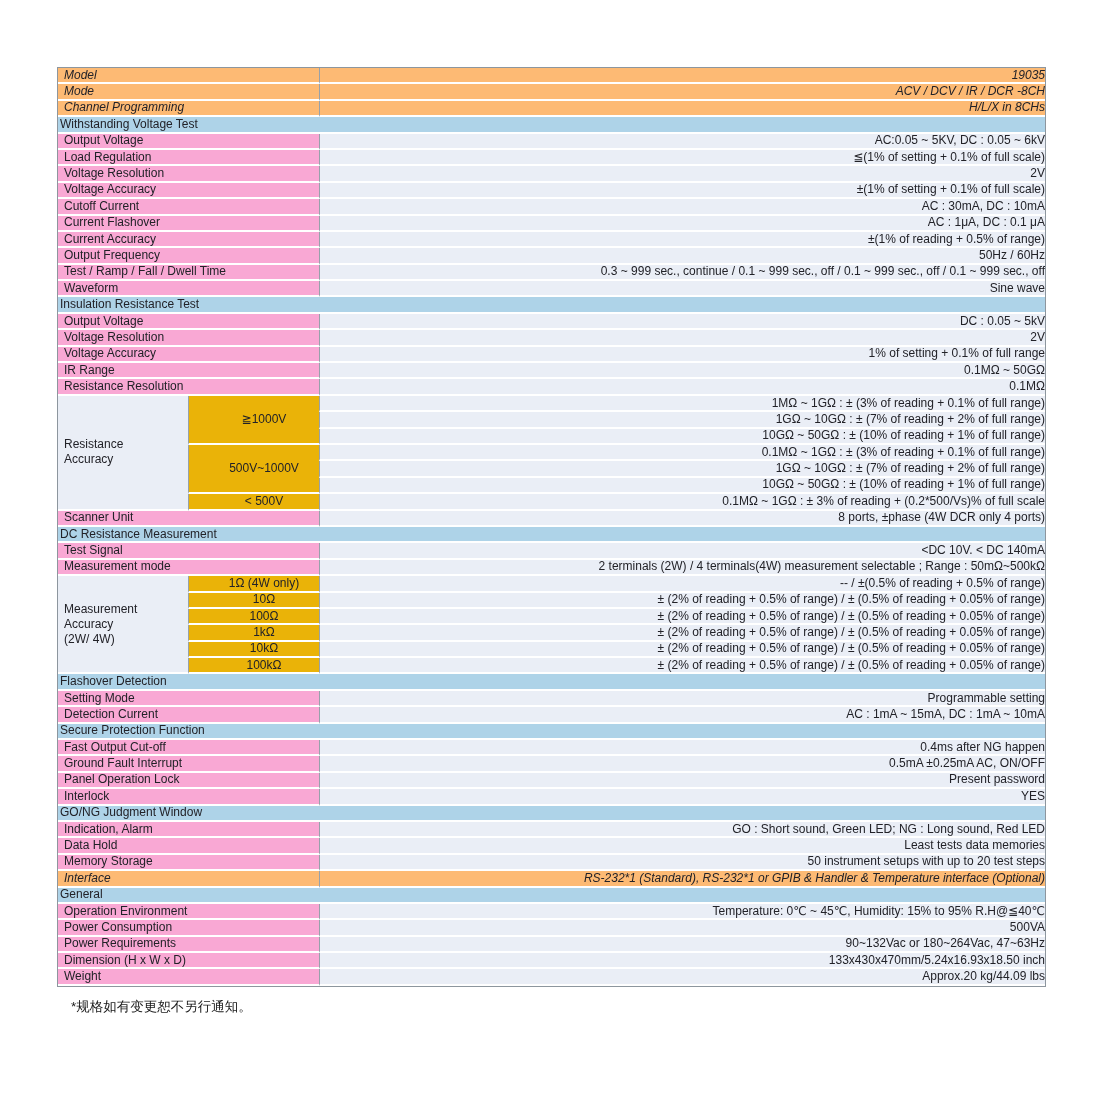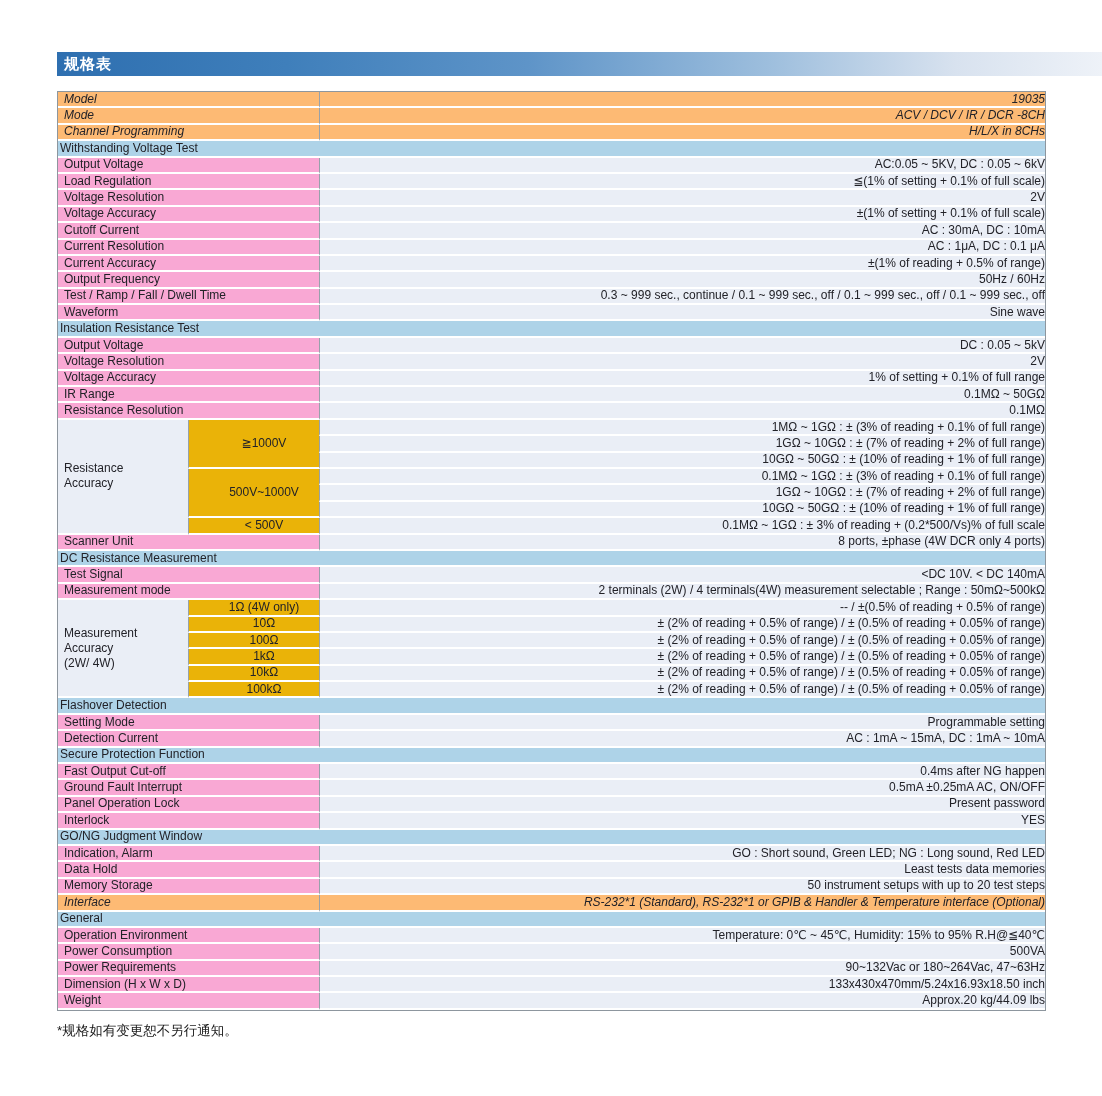--- a/index.html
+++ b/index.html
@@ -32,30 +32,27 @@
   td.sec{text-align:left;padding-left:2px;background:#aed3e8;}
   td.grplbl{
     text-align:left;padding-left:6px;background:#eaeef6;
     white-space:pre-line;line-height:15px;margin-top:32px;
   }
   td.sublbl{
     text-align:center;padding-left:20px;background:#eab308;border-left:1px solid #97a1aa;
   }
   tr.blue td.lbl, tr.blue td.val{background:#fdba74;font-style:italic;}
   .footnote{
-    margin-top:11px;font-size:13.5px;color:#1a1a1a;text-align:left;
+    margin-top:11px;font-size:13.5px;color:#1a1a1a;text-align:left;margin-left:14px;
   }
 </style>
 </head>
 <body>
 
 <div class="sheet">
-  <div class="titlebar">
-    <span class="t">规格表</span>
-  </div>
 
   <table class="spec">
     <colgroup>
       <col style="width:130px">
       <col style="width:131px">
       <col style="width:726px">
     </colgroup>
     <tbody>
         <tr class="blue">
           <td class="lbl" colspan="2">Model</td>
@@ -86,21 +83,21 @@
         </tr>
         <tr>
           <td class="lbl" colspan="2">Voltage Accuracy</td>
           <td class="val">±(1% of setting + 0.1% of full scale)</td>
         </tr>
         <tr>
           <td class="lbl" colspan="2">Cutoff Current</td>
           <td class="val">AC : 30mA, DC : 10mA</td>
         </tr>
         <tr>
-          <td class="lbl" colspan="2">Current Resolution</td>
+          <td class="lbl" colspan="2">Current Flashover</td>
           <td class="val">AC : 1μA, DC : 0.1 μA</td>
         </tr>
         <tr>
           <td class="lbl" colspan="2">Current Accuracy</td>
           <td class="val">±(1% of reading + 0.5% of range)</td>
         </tr>
         <tr>
           <td class="lbl" colspan="2">Output Frequency</td>
           <td class="val">50Hz / 60Hz</td>
         </tr>

